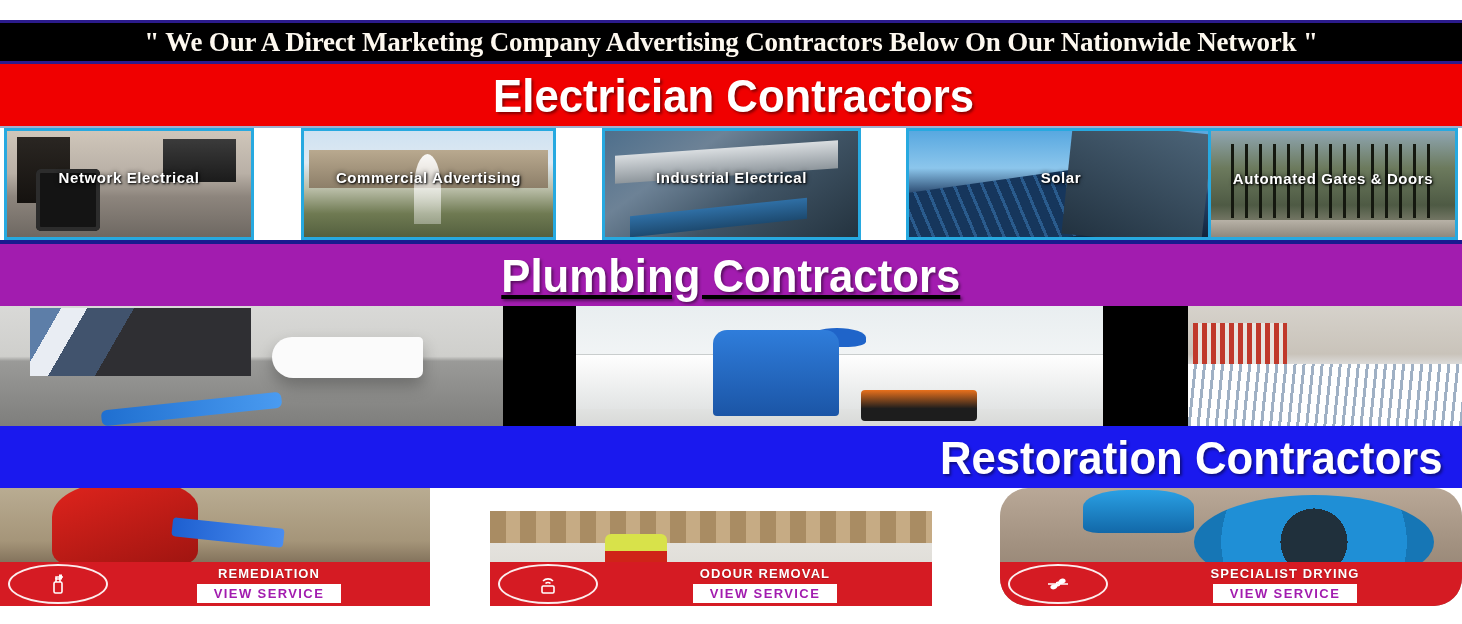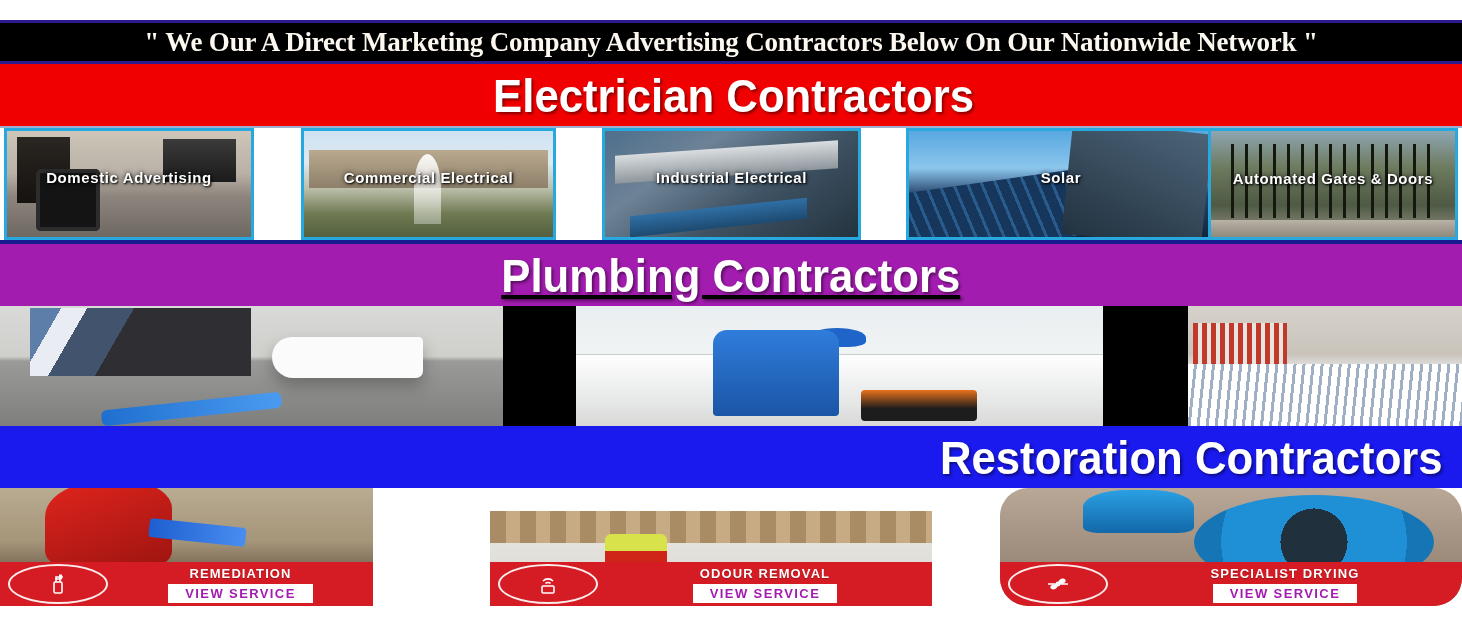--- a/index.html
+++ b/index.html
@@ -182,26 +182,26 @@
   <div class="section-banner banner-red">
     <span class="title">Electrician Contractors</span>
   </div>
 
   <div class="strip electrician">
     <div class="tile framed" style="left:4px;width:250px;">
       <div class="ph ph-domestic">
         <div class="tv-dark"></div>
         <div class="tablet-screen"></div>
       </div>
-      <div class="tile-caption">Domestic Advertising</div>
+      <div class="tile-caption">Network Electrical</div>
     </div>
 
     <div class="tile framed" style="left:301px;width:255px;">
       <div class="ph ph-commercial"></div>
-      <div class="tile-caption">Commercial Electrical</div>
+      <div class="tile-caption">Commercial Advertising</div>
     </div>
 
     <div class="tile framed" style="left:602px;width:259px;">
       <div class="ph ph-industrial"></div>
       <div class="tile-caption">Industrial Electrical</div>
     </div>
 
     <div class="tile framed" style="left:906px;width:310px;">
       <div class="ph ph-solar"></div>
       <div class="tile-caption">Solar</div>
@@ -233,21 +233,21 @@
       <div class="ph ph-ufh"></div>
     </div>
   </div>
 
   <div class="section-banner banner-blue">
     <span class="title">Restoration Contractors</span>
   </div>
 
   <div class="strip restoration">
 
-    <div class="tile" style="left:0;width:373px;">
+    <div class="tile" style="left:0;width:430px;">
       <div class="ph ph-remediation"></div>
       <div class="rest-footer">
         <div class="rest-icon">
           <svg width="24" height="24" viewBox="0 0 24 24" fill="none" stroke="#fff" stroke-width="1.6">
             <rect x="8" y="10" width="8" height="11" rx="1.4"></rect>
             <path d="M10 10V7h4v3"></path>
             <path d="M10 7V5h3"></path>
             <path d="M13 5h4M13 3.4h3M13 6.6h3"></path>
           </svg>
         </div>

